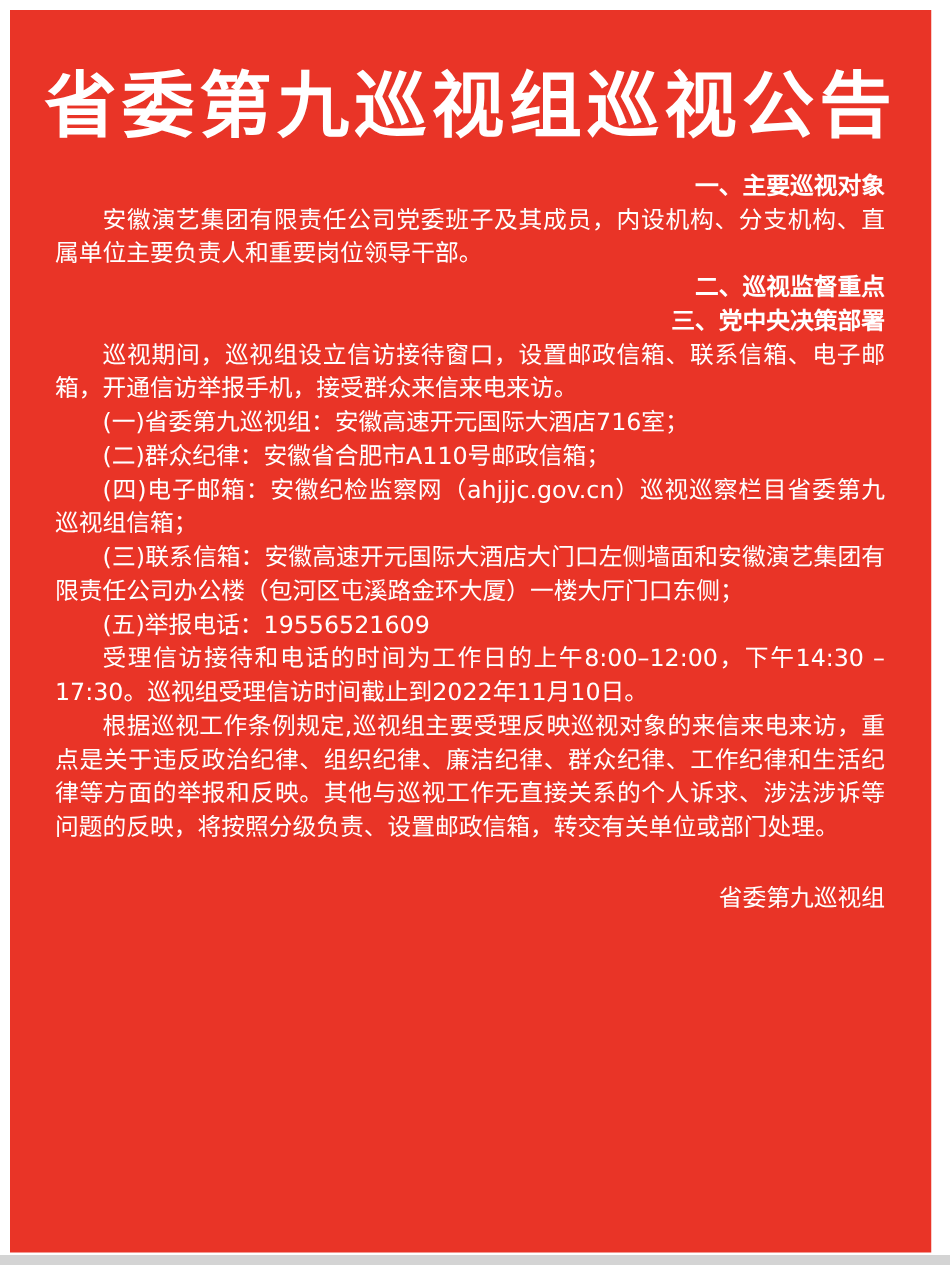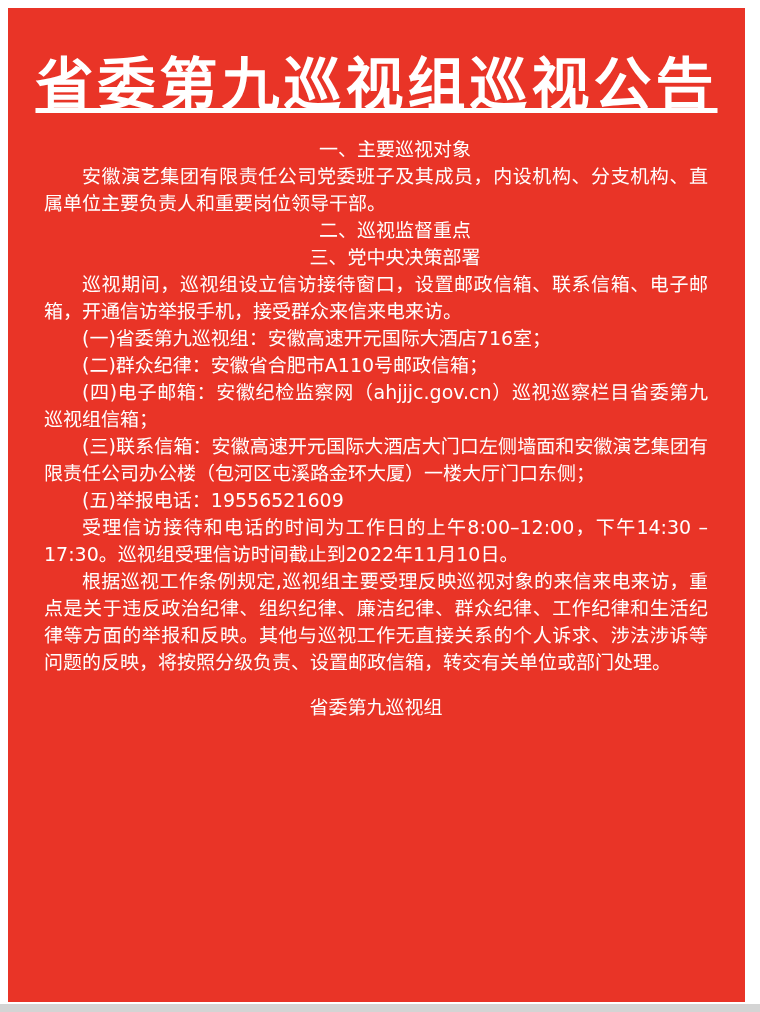--- a/index.html
+++ b/index.html
@@ -25,39 +25,38 @@
   }
   .poster-title {
     margin: 38px 0 0 0;
     text-align: center;
     font-family: "DejaVu Serif", "Liberation Serif", serif;
     font-weight: bold;
     font-size: 58px;
     line-height: 78px;
     letter-spacing: 4px;
     white-space: nowrap;
-    text-decoration: underline;
   }
   .content {
     margin: 12px 37px 0 36px;
   }
   .content p {
     margin: 0;
     font-size: 19px;
     line-height: 27px;
     text-align: justify;
     text-indent: 2em;
   }
   .content p.heading {
-    font-weight: normal;
-    text-align: center;
+    font-weight: bold;
+    text-align: right;
   }
   .signature {
-    margin: 16px 37px 0 36px;
-    text-align: center;
+    margin: 28px 37px 0 36px;
+    text-align: right;
   }
   .signature p {
     margin: 0;
     font-size: 19px;
     line-height: 31px;
     text-indent: 0;
   }
   .bottom-shadow {
     position: absolute;
     left: 0;

